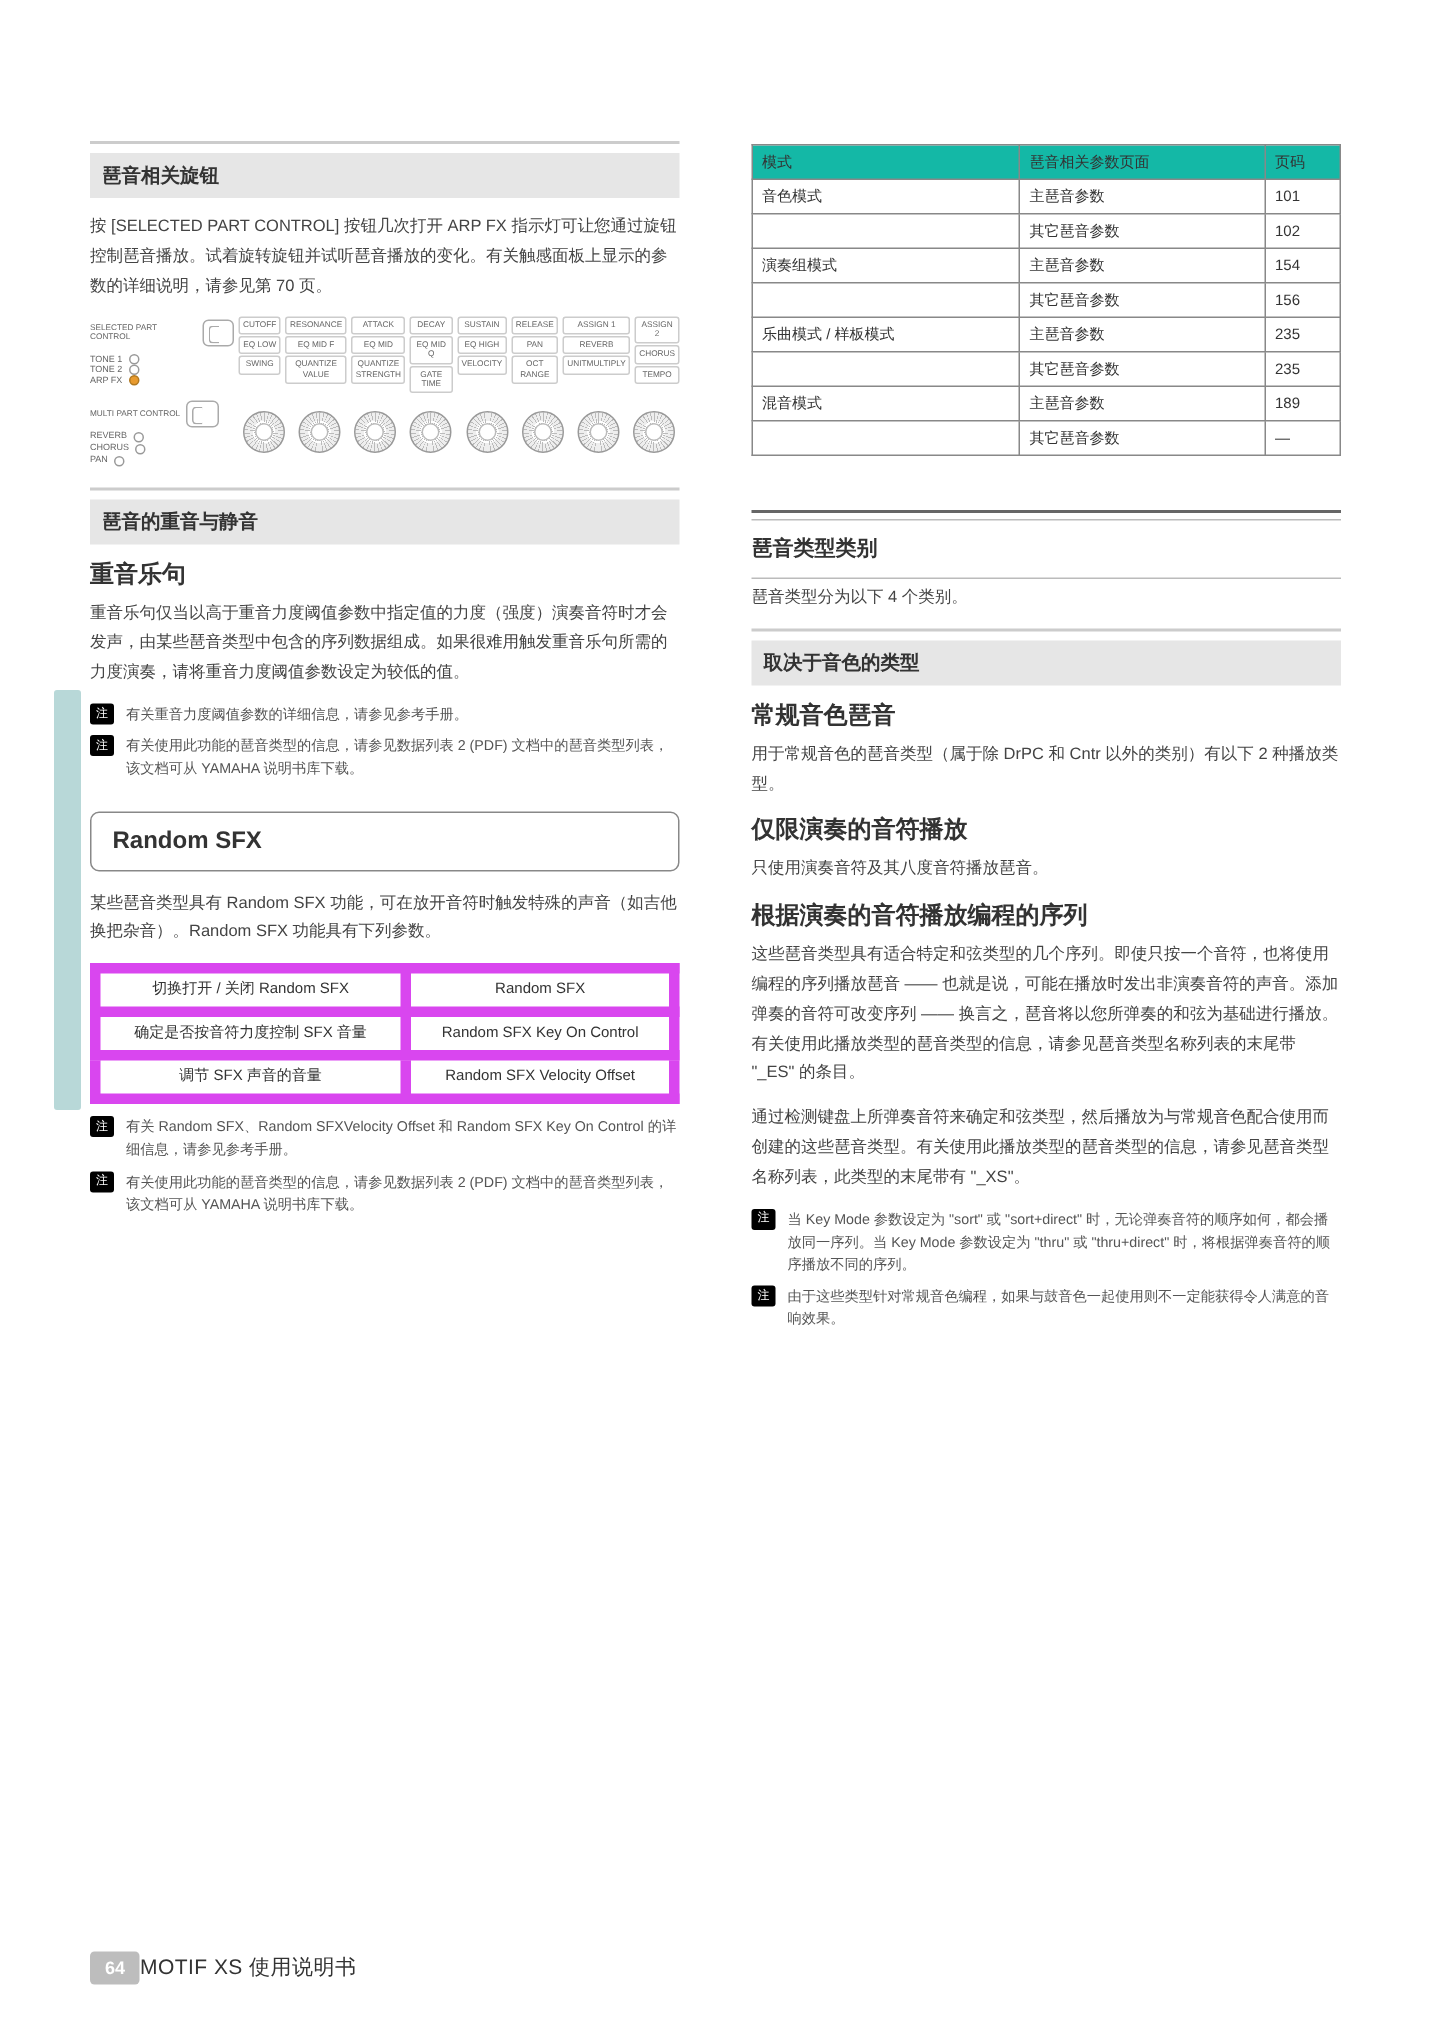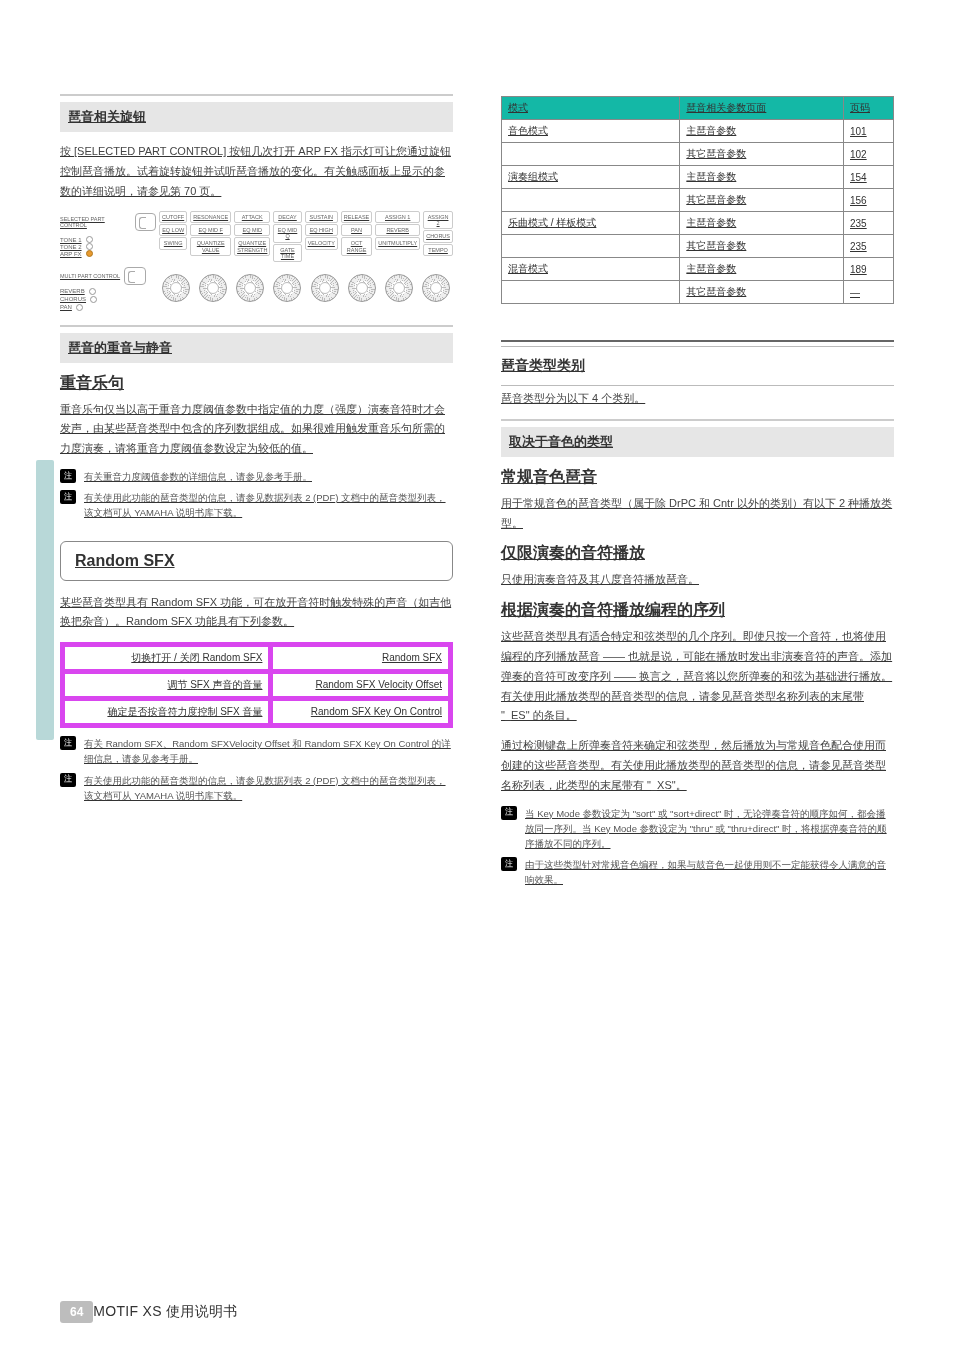--- a/index.html
+++ b/index.html
@@ -9,21 +9,20 @@
     width: 954px;
     height: 1351px;
     position: relative;
     font-size: 11px;
     color: #333;
   }
   .page {
     padding: 90px 60px 40px 60px;
     display: flex;
     gap: 48px;
-    text-decoration: underline;
   }
   .col { flex: 1; min-width: 0; }
   .left-tab {
     position: absolute;
     left: 36px;
     top: 460px;
     width: 18px;
     height: 280px;
     background: #b8d8d8;
     border-radius: 2px;
@@ -68,23 +67,23 @@
     margin: 20px 0 12px 0;
   }
   .random-sfx-box h3 { font-size: 16px; font-weight: bold; }
   table.grid {
     width: 100%;
     border-collapse: collapse;
     font-size: 10px;
     margin: 8px 0;
   }
   table.grid th, table.grid td {
-    border: 5px solid #d946ef;
+    border: 7px solid #d946ef;
     padding: 4px 6px;
-    text-align: right;
+    text-align: center;
     vertical-align: top;
     line-height: 1.4;
   }
   table.modes {
     width: 100%;
     border-collapse: collapse;
     font-size: 10px;
     margin: 6px 0 14px 0;
   }
   table.modes th, table.modes td {
@@ -317,26 +316,26 @@
     </div>
     <p class="body-text">某些琶音类型具有 Random SFX 功能，可在放开音符时触发特殊的声音（如吉他换把杂音）。Random SFX 功能具有下列参数。</p>
 
     <table class="grid">
       <tbody id="sfx-rows">
           <tr>
             <td>切换打开 / 关闭 Random SFX</td>
             <td>Random SFX</td>
           </tr>
           <tr>
+            <td>确定是否按音符力度控制 SFX 音量</td>
+            <td>Random SFX Key On Control</td>
+          </tr>
+          <tr>
             <td>调节 SFX 声音的音量</td>
             <td>Random SFX Velocity Offset</td>
-          </tr>
-          <tr>
-            <td>确定是否按音符力度控制 SFX 音量</td>
-            <td>Random SFX Key On Control</td>
           </tr>
         </tbody>
     </table>
 
     <div class="note-line">
       <span class="note-tag">注</span>
       <span class="note-text">有关 Random SFX、Random SFXVelocity Offset 和 Random SFX Key On Control 的详细信息，请参见参考手册。</span>
     </div>
     <div class="note-line">
       <span class="note-tag">注</span>

